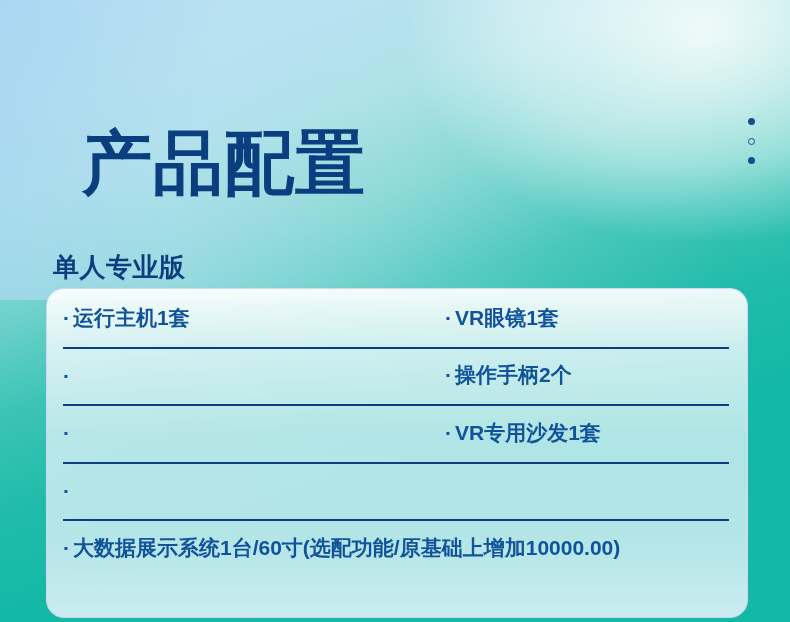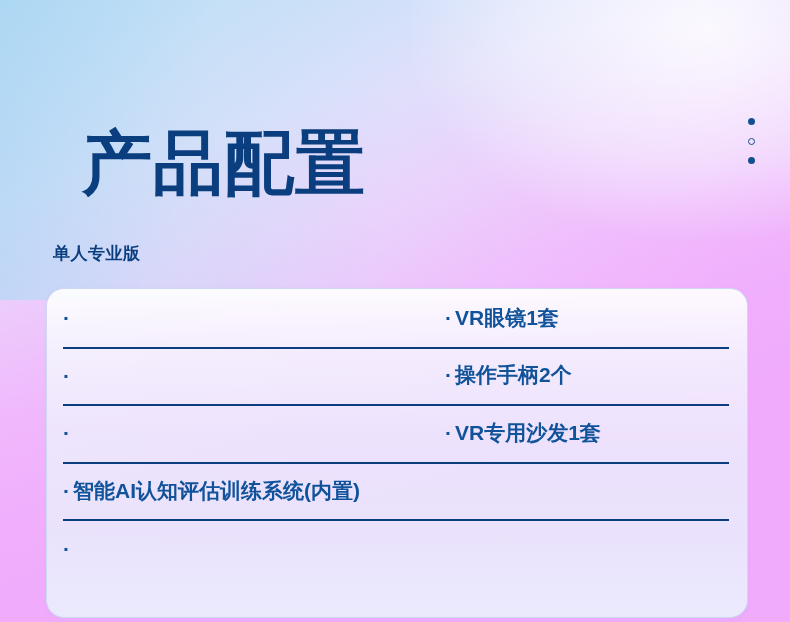--- a/index.html
+++ b/index.html
@@ -13,21 +13,21 @@
     font-family: "Liberation Sans", "DejaVu Sans", sans-serif;
     background: #f2f9fd;
   }
 
   
   .page {
     position: relative;
     width: 790px;
     height: 622px;
     overflow: hidden;
-    background: #f0abfc;
+    background: #14b8a6;
   }
   .bg-wash {
     position: absolute;
     inset: 0;
     background:
       linear-gradient(163deg,
         rgba(178, 219, 244, 0.95) 0%,
         rgba(196, 228, 247, 0.85) 12%,
         rgba(216, 237, 250, 0.70) 24%,
         rgba(231, 243, 251, 0.45) 36%,
@@ -94,21 +94,21 @@
     line-height: 1.15;
     font-weight: 700;
     letter-spacing: 1px;
     color: #0b3e7f;
     white-space: nowrap;
   }
   .section-title {
     position: absolute;
     left: 53px;
     top: 228px;
-    font-size: 17px;
+    font-size: 26px;
     font-weight: 700;
     letter-spacing: 0.5px;
     color: #0b3e7f;
     white-space: nowrap;
   }
 
   
   .spec-card {
     position: absolute;
     left: 46px;
@@ -192,20 +192,21 @@
   <h1 class="page-title">产品配置</h1>
 
   <h2 class="section-title">单人专业版</h2>
 
   <div class="spec-card">
     <div class="spec-rows">
 
       <div class="spec-row">
         <div class="spec-cell col-a">
           <span class="bullet">·</span>
+          <span>运行主机1套</span>
         </div>
         <div class="spec-cell col-b">
           <span class="bullet">·</span>
           <span>VR眼镜1套</span>
         </div>
       </div>
 
       <div class="spec-row">
         <div class="spec-cell col-a">
           <span class="bullet">·</span>
@@ -222,26 +223,26 @@
         </div>
         <div class="spec-cell col-b">
           <span class="bullet">·</span>
           <span>VR专用沙发1套</span>
         </div>
       </div>
 
       <div class="spec-row">
         <div class="spec-cell full">
           <span class="bullet">·</span>
-          <span>智能AI认知评估训练系统(内置)</span>
         </div>
       </div>
 
       <div class="spec-row">
         <div class="spec-cell full">
           <span class="bullet">·</span>
+          <span>大数据展示系统1台/60寸(选配功能/原基础上增加10000.00)</span>
         </div>
       </div>
 
     </div>
   </div>
 
 </div>
 
 </body></html>

